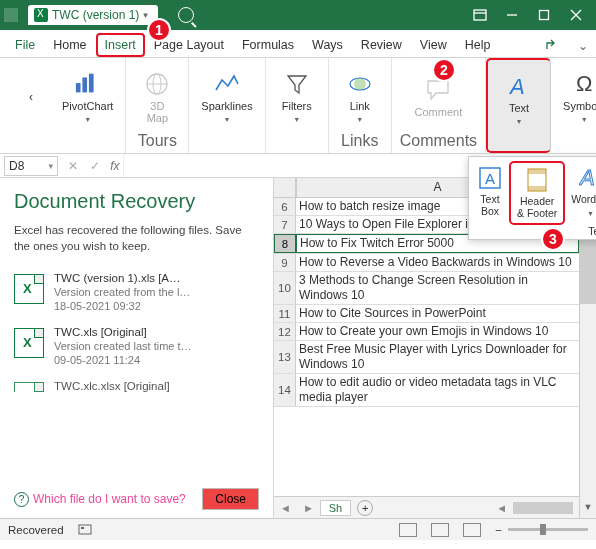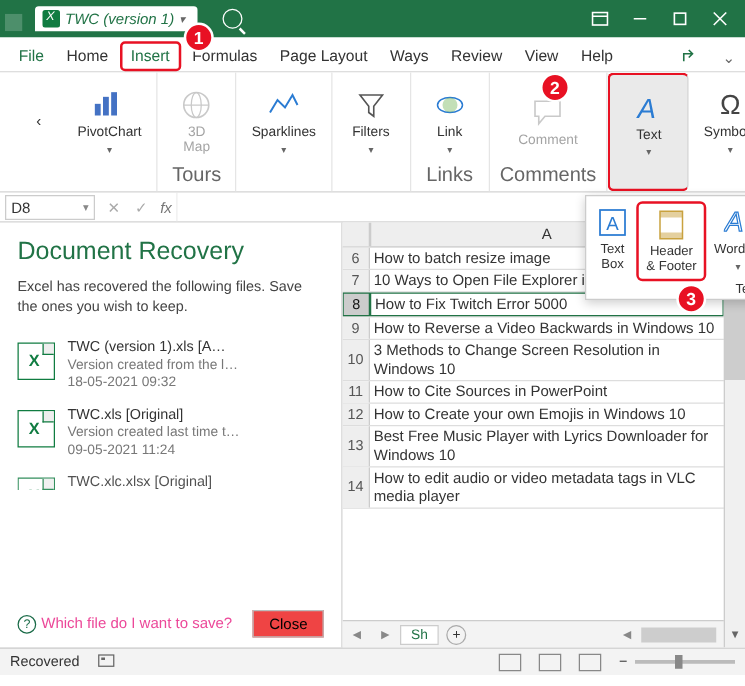--- a/index.html
+++ b/index.html
@@ -1,20 +1,20 @@
 <!DOCTYPE html>
 <html><head>
 <meta charset="utf-8">
 <style>
   * { box-sizing: border-box; margin: 0; padding: 0; font-family: "Segoe UI", Arial, sans-serif; }
   body { width: 596px; height: 549px; background: #fff; overflow: hidden; font-size: 12px; color: #333; }
 
   
   .titlebar { height: 30px; background: #217346; display: flex; align-items: center; color: #fff; padding: 0 4px; }
-  .titlebar .left-ctl { display: flex; align-items: flex-end; gap: 2px; font-style: italic; }
+  .titlebar .left-ctl { display: flex; align-items: center; gap: 2px; }
   .titlebar .tab { background: #fff; color: #217346; height: 20px; padding: 2px 10px 2px 6px; display: flex; align-items: center; gap: 4px; border-radius: 3px 3px 0 0; margin-left: 8px; font-size: 12px; }
   .titlebar .xicon { width: 14px; height: 14px; background: #107c41; border-radius: 2px; position: relative; }
   .titlebar .xicon::after { content: "X"; color: #fff; font-size: 10px; position: absolute; top: 0; left: 3px; }
   .titlebar .tab .chev { font-size: 9px; color: #666; }
   .titlebar .spacer { flex: 1; }
   .titlebar .search { width: 16px; height: 16px; border: 1.5px solid #fff; border-radius: 50%; position: relative; margin: 0 20px; }
   .titlebar .search::after { content: ""; position: absolute; width: 6px; height: 1.5px; background: #fff; bottom: -3px; right: -4px; transform: rotate(45deg); }
   .titlebar .winctl { display: flex; gap: 0; }
   .titlebar .winbtn { width: 32px; height: 28px; display: flex; align-items: center; justify-content: center; font-size: 13px; }
   .titlebar .winbtn svg { stroke: #fff; fill: none; }
@@ -43,21 +43,21 @@
   .badge { position: absolute; width: 24px; height: 24px; background: #e81123; border: 2px solid #fff; border-radius: 50%; color: #fff; font-weight: bold; font-size: 14px; display: flex; align-items: center; justify-content: center; z-index: 20; }
 
   
   .text-popup { position: absolute; top: 156px; left: 468px; background: #fff; border: 1px solid #ccc; box-shadow: 0 2px 8px rgba(0,0,0,.2); display: flex; padding: 4px 2px 14px; z-index: 15; }
   .text-popup .opt { display: flex; flex-direction: column; align-items: center; padding: 4px 6px; gap: 3px; }
   .text-popup .opt .olbl { font-size: 10.5px; text-align: center; line-height: 1.1; white-space: pre; }
   .text-popup .popfoot { position: absolute; bottom: 2px; right: 6px; font-size: 10.5px; }
 
   
   .fx-row { height: 24px; display: flex; align-items: center; border-bottom: 1px solid #d4d4d4; background: #fff; }
-  .namebox { width: 72px; border: 1px solid #ccc; height: 20px; margin: 0 4px; padding: 0 4px; display: flex; align-items: center; font-size: 12px; }
+  .namebox { width: 54px; border: 1px solid #ccc; height: 20px; margin: 0 4px; padding: 0 4px; display: flex; align-items: center; font-size: 12px; }
   .fx-ctl { padding: 0 6px; color: #aaa; font-size: 12px; }
   .fx-lbl { font-style: italic; color: #777; padding: 0 4px; }
 
   
   .content { display: flex; height: 340px; justify-content: space-between; }
   .recovery { width: 274px; padding: 12px 14px 8px; border-right: 1px solid #d4d4d4; display: flex; flex-direction: column; }
   .recovery h2 { font-weight: 400; font-size: 20px; color: #217346; margin-bottom: 10px; }
   .recovery .msg { font-size: 11.5px; color: #444; margin-bottom: 12px; line-height: 1.35; }
   .rec-item { display: flex; gap: 10px; padding: 6px 0 8px; }
   .rec-item .ficon { width: 30px; height: 30px; background: #fff; border: 1px solid #107c41; position: relative; flex-shrink: 0; margin-top: 2px; }
@@ -142,22 +142,22 @@
           <line x1="11" y1="1" x2="1" y2="11" stroke-width="1.3"></line>
         </svg>
       </div>
   </div>
 </div>
 
 <div class="ribtabs" style="position:relative">
   <div class="ribtab file">File</div>
   <div class="ribtab">Home</div>
   <div class="ribtab active boxed">Insert</div>
+  <div class="ribtab">Page Layout</div>
   <div class="ribtab">Formulas</div>
-  <div class="ribtab">Page Layout</div>
   <div class="ribtab">Ways</div>
   <div class="ribtab">Review</div>
   <div class="ribtab">View</div>
   <div class="ribtab">Help</div>
   <div class="share-btn">
     <svg width="16" height="14" viewBox="0 0 16 14">
         <path d="M1 13 L1 7 L8 7 M5 4 L8 7 L5 10" stroke="#217346" fill="none" stroke-width="1.3"></path>
       </svg>
   </div>
   <span style="padding:4px 8px;color:#666">⌄</span>

